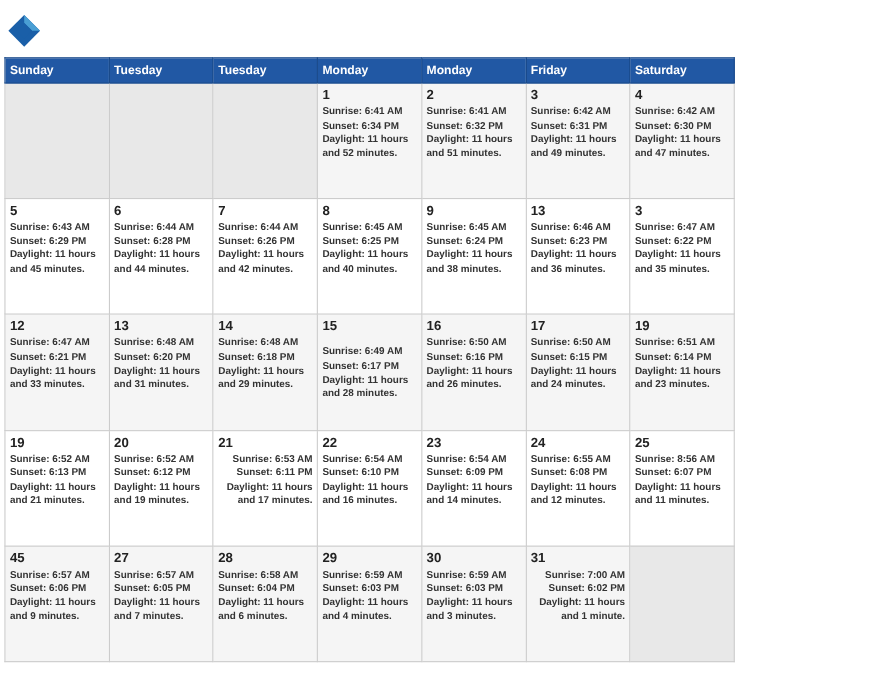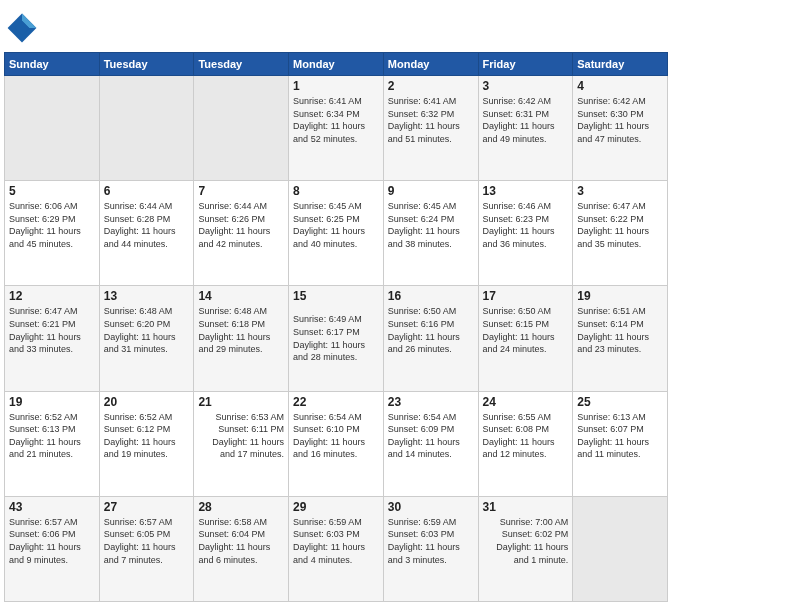--- a/index.html
+++ b/index.html
@@ -89,20 +89,21 @@
       font-size: 12px;
       font-weight: bold;
       color: #222;
       display: block;
       margin-bottom: 2px;
     }
     .day-info {
       font-size: 9px;
       color: #333;
       line-height: 1.4;
+      font-weight: bold;
     }
     .empty-cell {
       background: #e8e8e8 !important;
     }
   </style>
 </head>
 <body>
 
 <div class="page">
   <div class="header">
@@ -165,21 +166,21 @@
             <span class="day-num">4</span>
             <div class="day-info" style="white-space: pre-line;">Sunrise: 6:42 AM
 Sunset: 6:30 PM
 Daylight: 11 hours
 and 47 minutes.</div>
           </td>
         </tr>
         <tr>
           <td>
             <span class="day-num">5</span>
-            <div class="day-info" style="white-space: pre-line;">Sunrise: 6:06 AM
+            <div class="day-info" style="white-space: pre-line;">Sunrise: 6:43 AM
 Sunset: 6:29 PM
 Daylight: 11 hours
 and 45 minutes.</div>
           </td>
           <td>
             <span class="day-num">6</span>
             <div class="day-info" style="white-space: pre-line;">Sunrise: 6:44 AM
 Sunset: 6:28 PM
 Daylight: 11 hours
 and 44 minutes.</div>
@@ -309,29 +310,29 @@
           </td>
           <td>
             <span class="day-num">24</span>
             <div class="day-info" style="white-space: pre-line;">Sunrise: 6:55 AM
 Sunset: 6:08 PM
 Daylight: 11 hours
 and 12 minutes.</div>
           </td>
           <td>
             <span class="day-num">25</span>
-            <div class="day-info" style="white-space: pre-line;">Sunrise: 6:13 AM
+            <div class="day-info" style="white-space: pre-line;">Sunrise: 8:56 AM
 Sunset: 6:07 PM
 Daylight: 11 hours
 and 11 minutes.</div>
           </td>
         </tr>
         <tr>
           <td>
-            <span class="day-num">43</span>
+            <span class="day-num">45</span>
             <div class="day-info" style="white-space: pre-line;">Sunrise: 6:57 AM
 Sunset: 6:06 PM
 Daylight: 11 hours
 and 9 minutes.</div>
           </td>
           <td>
             <span class="day-num">27</span>
             <div class="day-info" style="white-space: pre-line;">Sunrise: 6:57 AM
 Sunset: 6:05 PM
 Daylight: 11 hours

